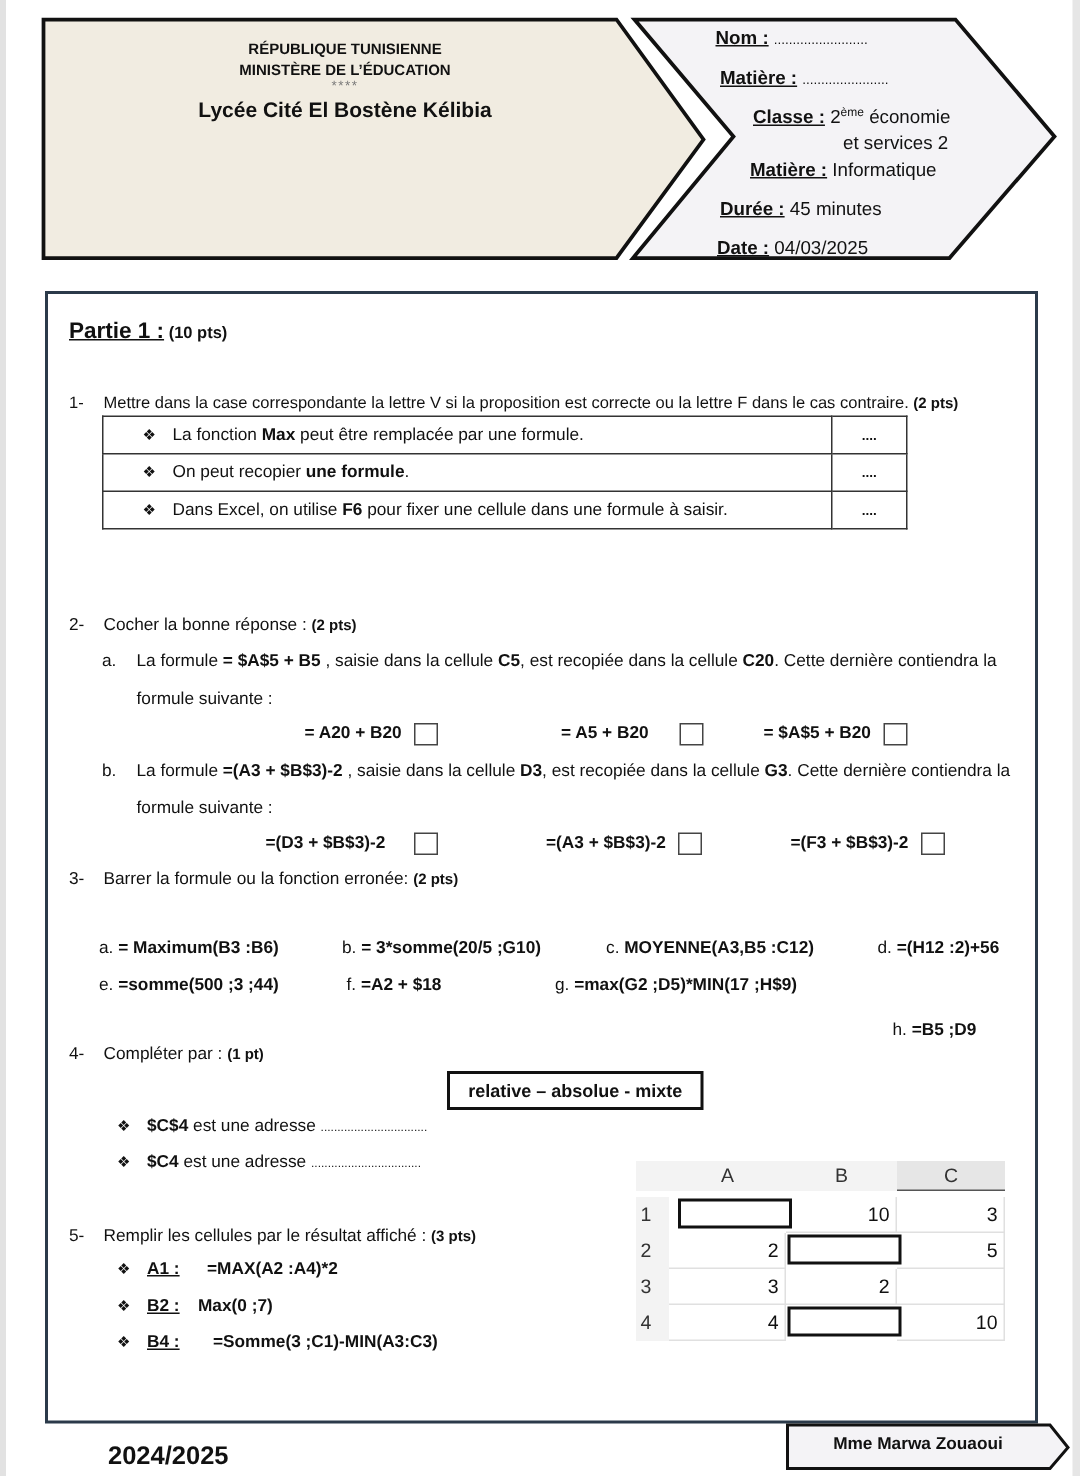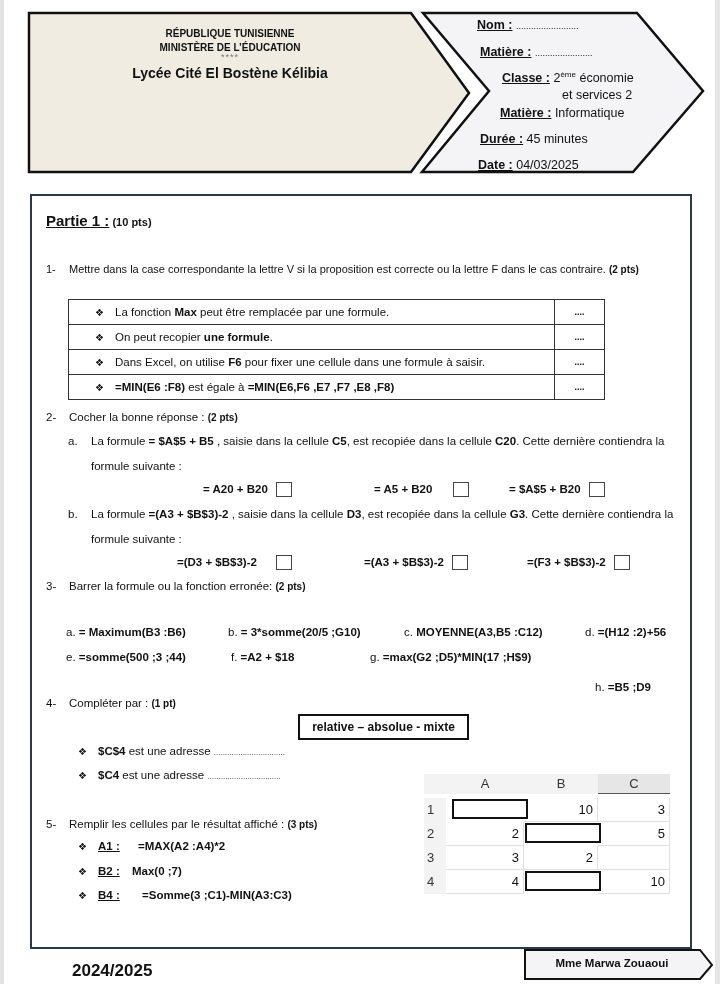--- a/index.html
+++ b/index.html
@@ -21,21 +21,21 @@
   .hdr-right { position: absolute; font-size: 12.5px; }
 
   
   .frame { position: absolute; left: 30px; top: 194px; width: 662px; height: 755px; border: 2px solid #2b3a4a; }
   .part-title { position: absolute; left: 46px; top: 212px; font-size: 15px; font-weight: bold; }
   .part-title .pt { font-size: 11px; text-decoration: none; }
   .q { position: absolute; font-size: 11.5px; white-space: nowrap; }
   .q .num { display: inline-block; width: 23px; }
   .pts { font-weight: bold; font-size: 10px; }
 
-  table.vf { position: absolute; left: 68px; top: 299px; width: 537px; border-collapse: collapse; font-size: 11.5px; }
+  table.vf { position: absolute; left: 68px; top: 277px; width: 537px; border-collapse: collapse; font-size: 11.5px; }
   table.vf td { border: 1px solid #333; height: 25px; vertical-align: middle; }
   table.vf td.stmt { padding-left: 26px; }
   table.vf td.ans { width: 50px; text-align: center; font-weight: bold; font-size: 9px; }
   .bullet { display: inline-block; width: 20px; font-size: 10px; }
 
   .opt { position: absolute; font-size: 11.5px; font-weight: bold; white-space: nowrap; }
   .cb { position: absolute; width: 16px; height: 15px; border: 1px solid #444; background: #fff; }
   .f3 { position: absolute; font-size: 11.5px; white-space: nowrap; }
   .f3 .e { font-weight: bold; }
 
@@ -112,24 +112,20 @@
     <td class="ans">....</td>
   </tr>
   <tr>
     <td class="stmt"><span class="bullet">❖</span><span>On peut recopier </span><b>une formule</b><span>.</span></td>
     <td class="ans">....</td>
   </tr>
   <tr>
     <td class="stmt"><span class="bullet">❖</span><span>Dans Excel, on utilise </span><b>F6</b><span> pour fixer une cellule dans une formule à saisir.</span></td>
     <td class="ans">....</td>
   </tr>
-  <tr>
-    <td class="stmt"><span class="bullet">❖</span><b>=MIN(E6 :F8)</b><span> est égale à </span><b>=MIN(E6,F6 ,E7 ,F7 ,E8 ,F8)</b></td>
-    <td class="ans">....</td>
-  </tr>
 </tbody>
   </table>
 
 <div class="q" style="left:46px; top:411px;">
   <span class="num">2-</span><span>Cocher la bonne réponse : </span><span class="pts">(2 pts)</span>
 </div>
 <div class="q" style="left:68px; top:435px;">
   <span class="num">a.</span><span>La formule </span><b> = $A$5 + B5</b><span> , saisie dans la cellule </span><b>C5</b><span>, est recopiée dans la cellule </span><b>C20</b><span>. Cette dernière contiendra la</span>
 </div>
 <div class="q" style="left:91px; top:460px;">formule suivante :</div>

